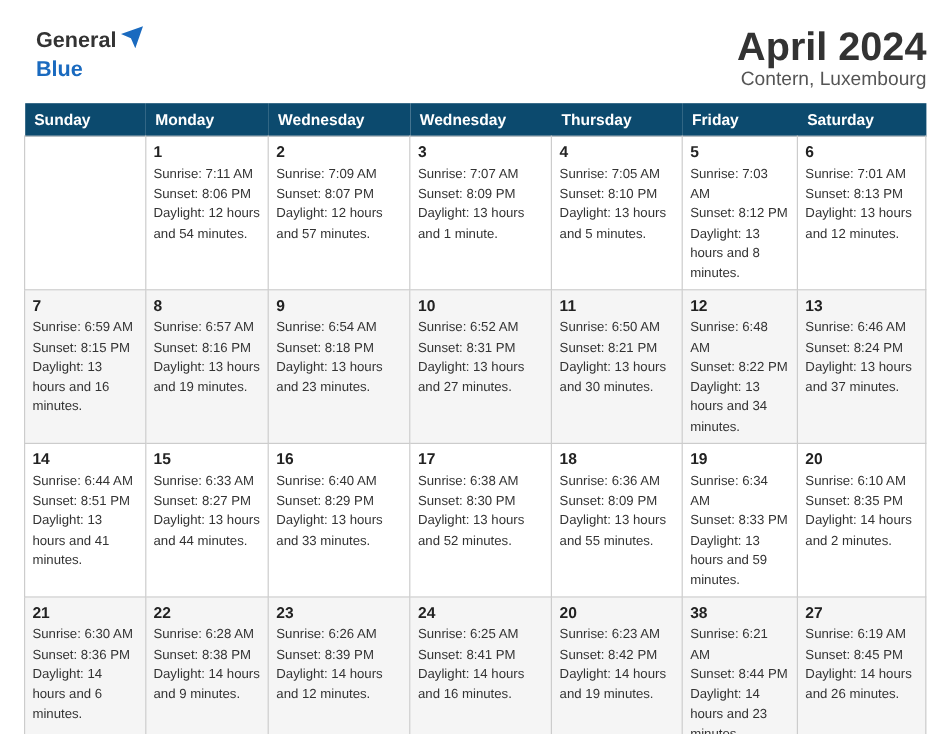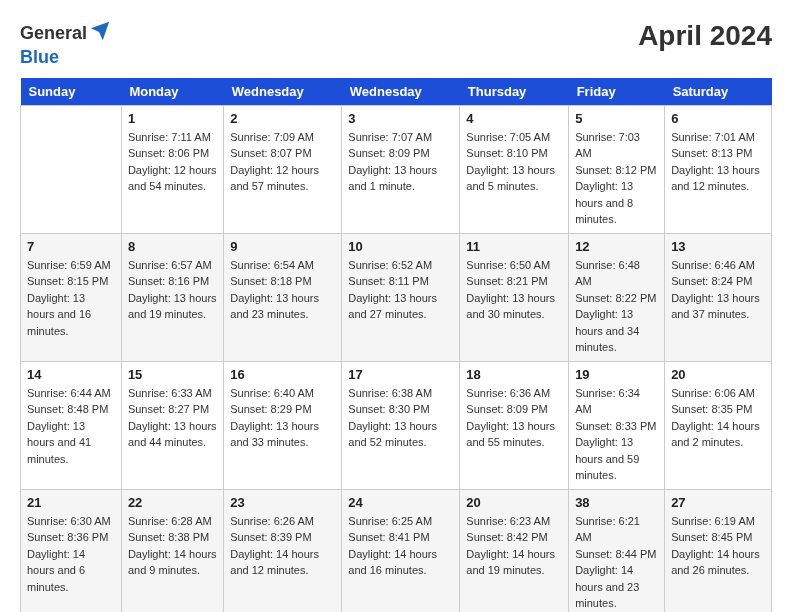--- a/index.html
+++ b/index.html
@@ -33,40 +33,41 @@
       color: #1a6abf;
       line-height: 1.1;
     }
     .logo-bird {
       color: #1a6abf;
       font-size: 22px;
     }
     .logo-stack {
       display: flex;
       flex-direction: column;
+      margin-left: 10px;
     }
     .title-block {
       text-align: right;
     }
     .main-title {
-      font-size: 28px;
+      font-size: 33px;
       font-weight: bold;
       color: #333;
     }
     .subtitle {
       font-size: 16px;
       color: #555;
     }
     table {
       width: 100%;
       border-collapse: collapse;
       font-size: 11px;
     }
     thead tr th {
-      background-color: #1d4ed8;
+      background-color: #0c4a6e;
       color: #fff;
       padding: 6px 8px;
       text-align: left;
       font-size: 13px;
       font-weight: bold;
     }
     tbody tr {
       vertical-align: top;
     }
     tbody tr td {
@@ -104,20 +105,21 @@
           <svg width="22" height="22" viewBox="0 0 24 24" fill="#1a6abf">
             <path d="M22 2L11 13M22 2l-7 20-4-9-9-4 20-7z"></path>
           </svg>
         </span>
       </div>
       <span class="logo-text-blue">Blue</span>
     </div>
   </div>
   <div class="title-block">
     <div class="main-title">April 2024</div>
+    <div class="subtitle">Contern, Luxembourg</div>
   </div>
 </div>
 
 <table>
   <thead>
     <tr>
     <th>Sunday</th>
         <th>Monday</th>
         <th>Wednesday</th>
         <th>Wednesday</th>
@@ -200,21 +202,21 @@
           <div class="day-info">
             <div>Sunrise: 6:54 AM</div>
             <div>Sunset: 8:18 PM</div>
             <div>Daylight: 13 hours and 23 minutes.</div>
           </div>
         </td>
         <td>
           <div class="day-num">10</div>
           <div class="day-info">
             <div>Sunrise: 6:52 AM</div>
-            <div>Sunset: 8:11 PM</div>
+            <div>Sunset: 8:31 PM</div>
             <div>Daylight: 13 hours and 27 minutes.</div>
           </div>
         </td>
         <td>
           <div class="day-num">11</div>
           <div class="day-info">
             <div>Sunrise: 6:50 AM</div>
             <div>Sunset: 8:21 PM</div>
             <div>Daylight: 13 hours and 30 minutes.</div>
           </div>
@@ -234,21 +236,21 @@
             <div>Sunset: 8:24 PM</div>
             <div>Daylight: 13 hours and 37 minutes.</div>
           </div>
         </td>
       </tr>
       <tr>
         <td>
           <div class="day-num">14</div>
           <div class="day-info">
             <div>Sunrise: 6:44 AM</div>
-            <div>Sunset: 8:48 PM</div>
+            <div>Sunset: 8:51 PM</div>
             <div>Daylight: 13 hours and 41 minutes.</div>
           </div>
         </td>
         <td>
           <div class="day-num">15</div>
           <div class="day-info">
             <div>Sunrise: 6:33 AM</div>
             <div>Sunset: 8:27 PM</div>
             <div>Daylight: 13 hours and 44 minutes.</div>
           </div>
@@ -281,21 +283,21 @@
           <div class="day-num">19</div>
           <div class="day-info">
             <div>Sunrise: 6:34 AM</div>
             <div>Sunset: 8:33 PM</div>
             <div>Daylight: 13 hours and 59 minutes.</div>
           </div>
         </td>
         <td>
           <div class="day-num">20</div>
           <div class="day-info">
-            <div>Sunrise: 6:06 AM</div>
+            <div>Sunrise: 6:10 AM</div>
             <div>Sunset: 8:35 PM</div>
             <div>Daylight: 14 hours and 2 minutes.</div>
           </div>
         </td>
       </tr>
       <tr>
         <td>
           <div class="day-num">21</div>
           <div class="day-info">
             <div>Sunrise: 6:30 AM</div>

